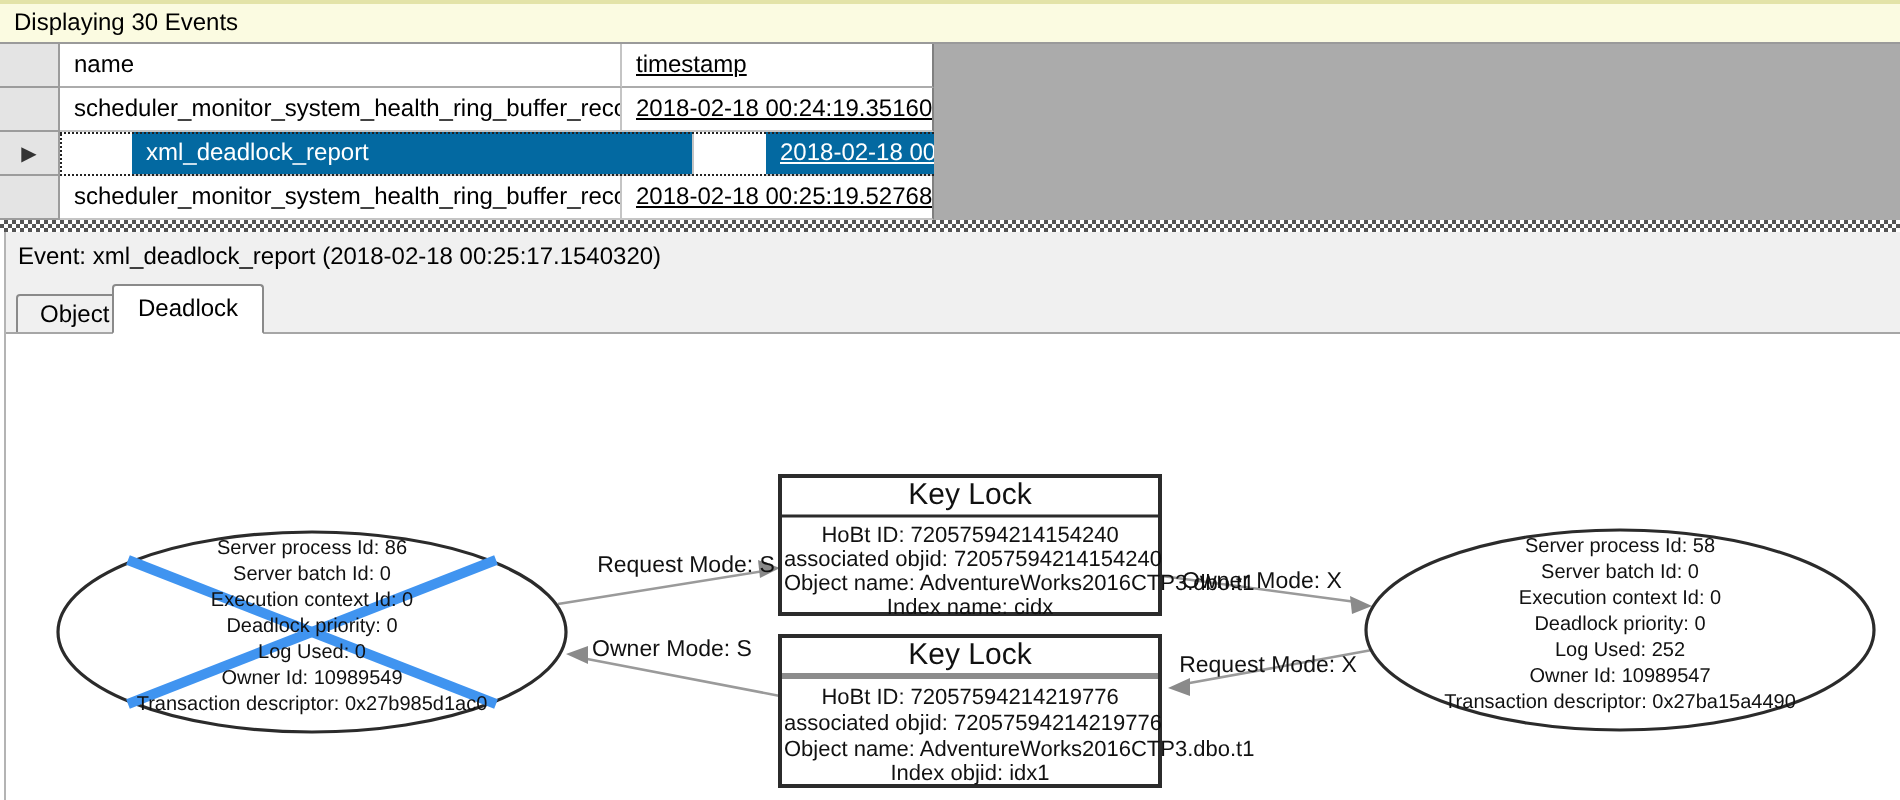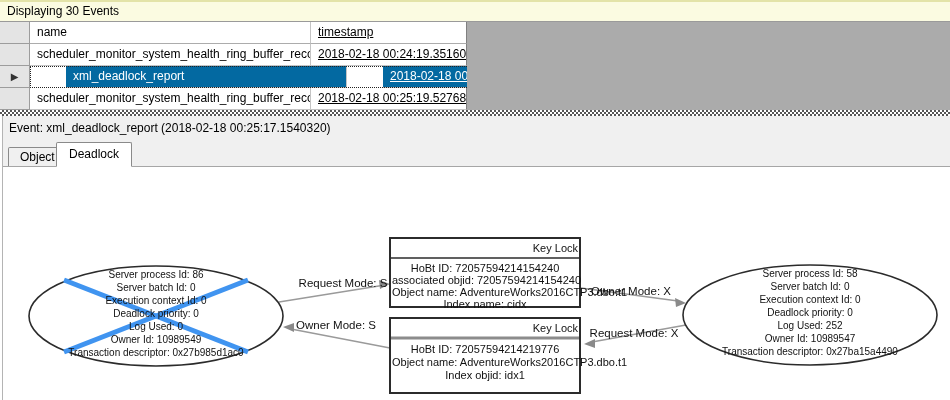--- a/index.html
+++ b/index.html
@@ -70,21 +70,21 @@
     background:#fff; border-top:1px solid #A6A6A6; z-index:2;
   }
 
   
   .graph-layer { position:absolute; left:0; top:0; width:950px; height:400px; z-index:4; pointer-events:none; }
   .graph-layer svg { position:absolute; left:0; top:0; }
   .node-text {
     position:absolute; text-align:center; font-size:10px; line-height:13px; color:#111;
     white-space:nowrap;
   }
-  .box-title { position:absolute; text-align:right; font-size:11px; line-height:20px; color:#111; }
+  .box-title { position:absolute; text-align:center; font-size:15px; line-height:20px; color:#111; }
   .box-body  { position:absolute; text-align:center; font-size:11px; line-height:12px; color:#111; white-space:nowrap; }
   .edge-label {
     position:absolute; transform:translateX(-50%); font-size:11.5px; color:#111; white-space:nowrap;
   }
 </style>
 </head>
 <body>
 
 <div class="info-bar">
   <span>Displaying 30 Events</span>
@@ -190,20 +190,21 @@
   <div class="box-body" style="left:392px; top:262px; width:186px;">
     <div>HoBt ID: 72057594214154240</div>
     <div>associated objid: 72057594214154240</div>
     <div>Object name: AdventureWorks2016CTP3.dbo.t1</div>
     <div>Index name: cidx</div>
   </div>
 
   <div class="box-title" style="left:392px; top:318px; width:186px;">Key Lock</div>
   <div class="box-body" style="left:392px; top:343px; width:186px; line-height:12.8px;">
     <div>HoBt ID: 72057594214219776</div>
+    <div>associated objid: 72057594214219776</div>
     <div>Object name: AdventureWorks2016CTP3.dbo.t1</div>
     <div>Index objid: idx1</div>
   </div>
 
   <div class="edge-label" style="left:343px; top:277px;">Request Mode: S</div>
   <div class="edge-label" style="left:336px; top:319px;text-align:right;">Owner Mode: S</div>
   <div class="edge-label" style="left:631px; top:285px;">Owner Mode: X</div>
   <div class="edge-label" style="left:634px; top:327px;">Request Mode: X</div>
 </div>
 

